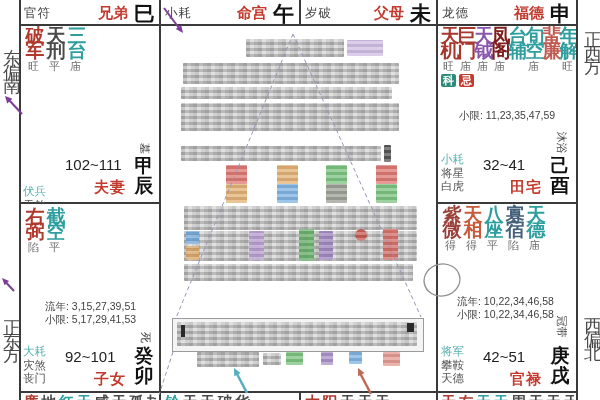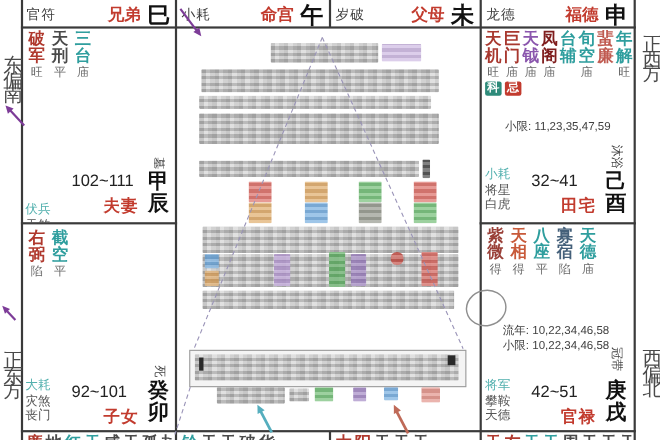--- a/index.html
+++ b/index.html
@@ -7,21 +7,21 @@
          font-family:"Liberation Sans","DejaVu Sans",sans-serif;color:#222;}
   .gl{position:absolute;background:#3a3a3a;}
   .cell{position:absolute;overflow:hidden;}
   
   .hgod{position:absolute;left:4px;top:5px;font-size:12.5px;color:#3f3f3f;letter-spacing:1px;white-space:nowrap;}
   .hpal{position:absolute;right:32px;top:4px;font-size:15px;font-weight:700;color:#c23b2e;white-space:nowrap;}
   .hbranch{position:absolute;right:5px;top:0px;font-size:21px;font-weight:700;color:#111;}
   
   .stars{position:absolute;display:flex;}
   .star-col{display:flex;flex-direction:column;align-items:center;}
-  .star-name{display:block;width:16px;font-size:15px;line-height:15px;font-weight:700;word-break:break-all;text-align:center;}
+  .star-name{display:block;width:16px;font-size:19px;line-height:15px;font-weight:700;word-break:break-all;text-align:center;}
   .star-state{display:block;font-size:11px;line-height:12px;color:#6b6b6b;margin-top:2px;}
   .w19{width:19px;margin-right:2px;}
   .w17{width:17px;}
   
   .ages{position:absolute;font-size:10.5px;line-height:13px;color:#3f3f3f;white-space:nowrap;}
   
   .gods{position:absolute;font-size:11.5px;line-height:13.5px;color:#555;white-space:nowrap;}
   .range{position:absolute;font-size:15px;color:#222;white-space:nowrap;}
   .pname{position:absolute;font-size:15px;font-weight:700;color:#c23b2e;white-space:nowrap;letter-spacing:1px;}
   .cs{position:absolute;font-size:11px;color:#444;transform:rotate(90deg);transform-origin:center;white-space:nowrap;}
@@ -116,20 +116,24 @@
     <div class="stars" style="left:4px;top:6px;">
       <div class="star-col w19">
         <span class="star-name" style="color: rgb(176, 57, 46);">右弼</span>
         <span class="star-state">陷</span>
       </div>
       <div class="star-col w19">
         <span class="star-name" style="color: rgb(47, 158, 158);">截空</span>
         <span class="star-state">平</span>
       </div>
     </div>
+    <div class="ages" style="left:25px;top:97px;">
+      <div>流年: 3,15,27,39,51</div>
+      <div>小限: 5,17,29,41,53</div>
+    </div>
     <div class="gods" style="left:3px;top:142px;">
       <div style="color: rgb(82, 176, 174);">大耗</div>
       <div style="color: rgb(85, 85, 85);">灾煞</div>
       <div style="color: rgb(85, 85, 85);">丧门</div>
     </div>
     <span class="range" style="left:45px;top:145px;">92~101</span>
     <span class="pname" style="left:74px;top:167px;">子女</span>
     <span class="cs" style="left:120px;top:127px;">死</span>
     <span class="ganzhi" style="left:114px;top:143px;">癸卯</span>
   </div>
@@ -180,21 +184,21 @@
       <div style="color: rgb(82, 176, 174);">小耗</div>
       <div style="color: rgb(85, 85, 85);">将星</div>
       <div style="color: rgb(85, 85, 85);">白虎</div>
     </div>
     <span class="range" style="left:45px;top:131px;">32~41</span>
     <span class="pname" style="left:72px;top:153px;">田宅</span>
     <span class="cs" style="left:112px;top:110px;">沐浴</span>
     <span class="ganzhi" style="left:112px;top:131px;">己酉</span>
   </div>
 
-  <div class="cell" style="left:438px;top:203px;width:138px;height:189px;">
+  <div class="cell" style="left:438px;top:203px;width:138px;height:189px;border-radius:23px;">
     <div class="stars" style="left:3px;top:4px;">
       <div class="star-col w19">
         <span class="star-name" style="color: rgb(154, 64, 56);">紫微</span>
         <span class="star-state">得</span>
       </div>
       <div class="star-col w19">
         <span class="star-name" style="color: rgb(200, 90, 58);">天相</span>
         <span class="star-state">得</span>
       </div>
       <div class="star-col w19">

